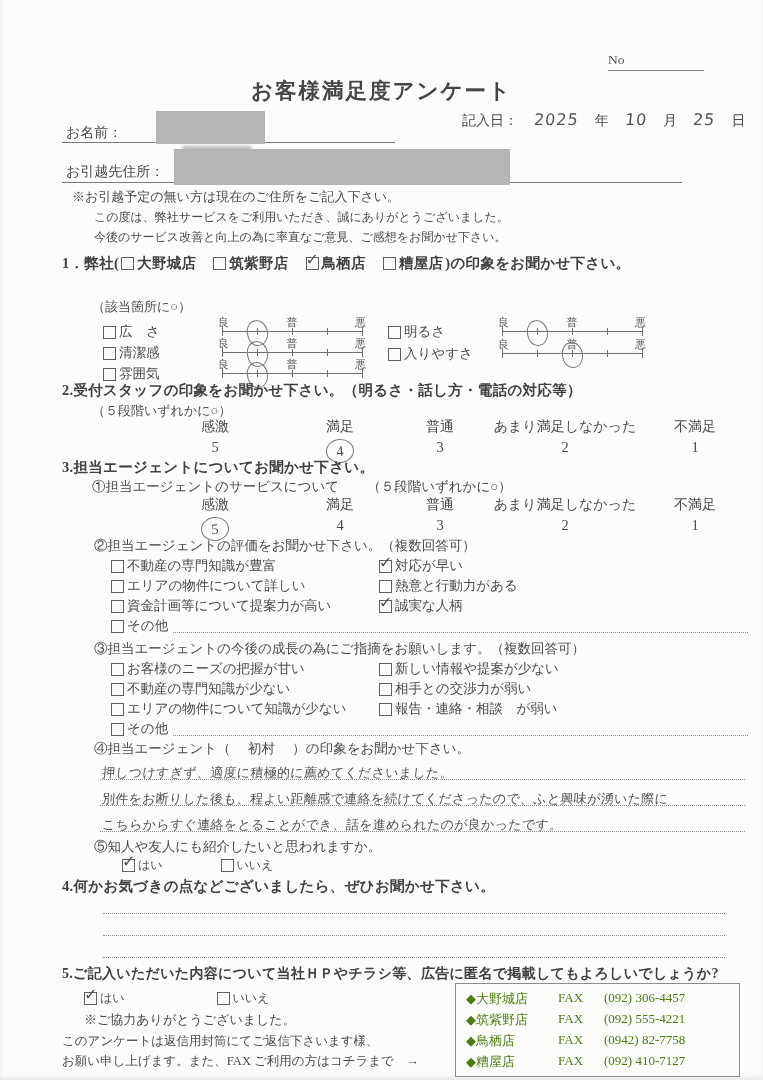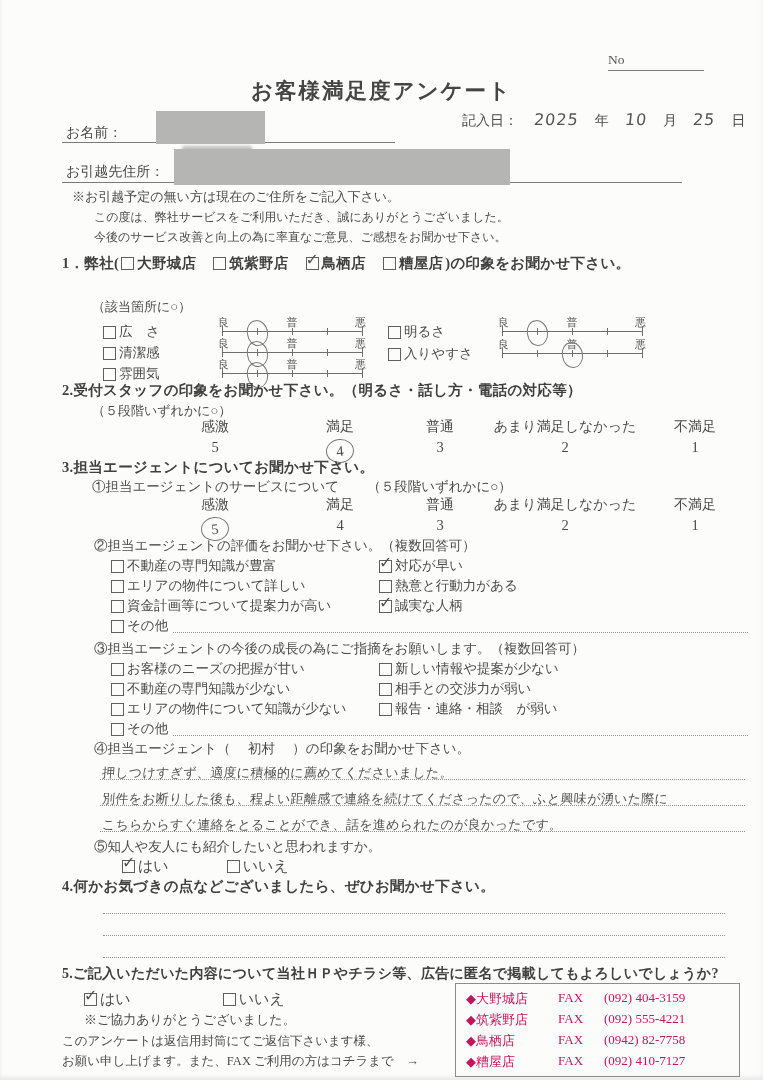--- a/index.html
+++ b/index.html
@@ -59,26 +59,26 @@
   .dot-fill{flex:1;border-bottom:1.5px dotted #8f8f8f;height:13px;margin-left:5px;}
   
   .hw-block{position:absolute;left:100px;top:754px;width:645px;}
   .hw-line{height:25px;border-bottom:1.5px dotted #8f8f8f;position:relative;}
   .hw{position:absolute;bottom:-3px;left:2px;font-family:"DejaVu Sans",sans-serif;font-size:13px;
       color:#515151;white-space:nowrap;transform:skewX(-4deg);letter-spacing:.3px;}
   
   .blank-block{position:absolute;left:103px;top:892px;width:622px;}
   .blank-line{height:21px;border-bottom:1.5px dotted #8f8f8f;}
   
-  .yn-row{position:absolute;display:flex;font-size:15px;}
+  .yn-row{position:absolute;display:flex;font-size:12px;}
   .yn{display:inline-flex;align-items:center;}
   
   .fax-box{position:absolute;left:455px;top:983px;width:285px;height:94px;border:1.2px solid #8c8c8c;
       box-sizing:border-box;padding:4px 10px;display:flex;flex-direction:column;justify-content:space-around;}
-  .fax-row{display:flex;font-size:13px;color:#be185d;white-space:nowrap;}
+  .fax-row{display:flex;font-size:13px;color:#4d7c0f;white-space:nowrap;}
   .fax-store{width:92px;} .fax-label{width:46px;}
   .notes{font-size:12.5px;line-height:20px;white-space:nowrap;}
 </style>
 </head>
 <body>
 
 <div class="page">
 
   <div class="abs no-field">
     <span>No</span>
@@ -394,21 +394,21 @@
 
   <div class="abs txt small" style="left:84px;top:1011px;">※ご協力ありがとうございました。</div>
   <div class="abs notes" style="left:62px;top:1031px;">
     <div>このアンケートは返信用封筒にてご返信下さいます様、</div>
     <div>お願い申し上げます。また、FAX ご利用の方はコチラまで　→</div>
   </div>
   <div class="fax-box">
       <div class="fax-row">
         <span class="fax-store">◆大野城店</span>
         <span class="fax-label">FAX</span>
-        <span class="fax-number">(092) 404-3159</span>
+        <span class="fax-number">(092) 306-4457</span>
       </div>
       <div class="fax-row">
         <span class="fax-store">◆筑紫野店</span>
         <span class="fax-label">FAX</span>
         <span class="fax-number">(092) 555-4221</span>
       </div>
       <div class="fax-row">
         <span class="fax-store">◆鳥栖店</span>
         <span class="fax-label">FAX</span>
         <span class="fax-number">(0942) 82-7758</span>

